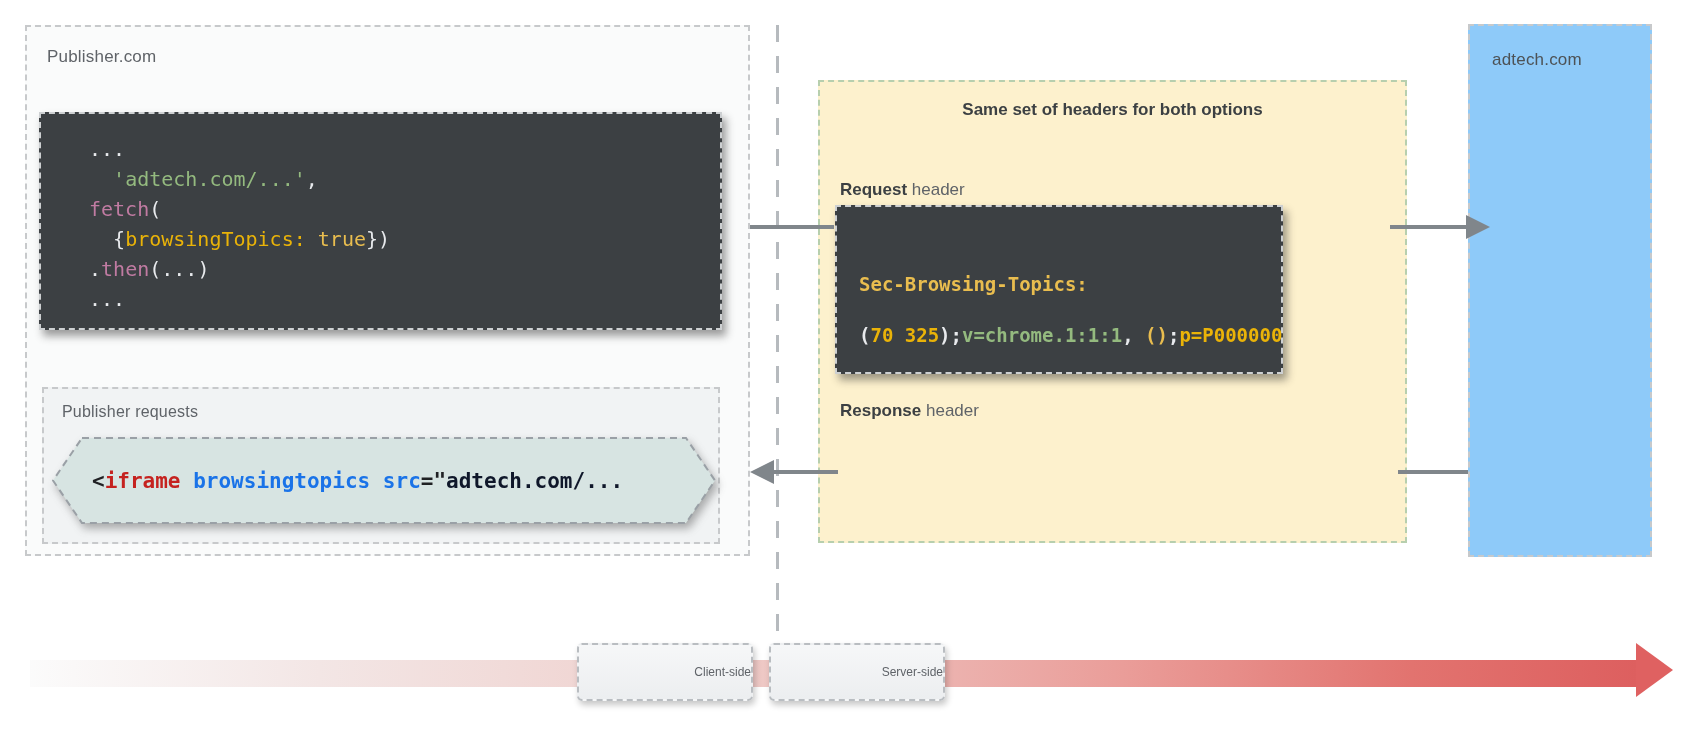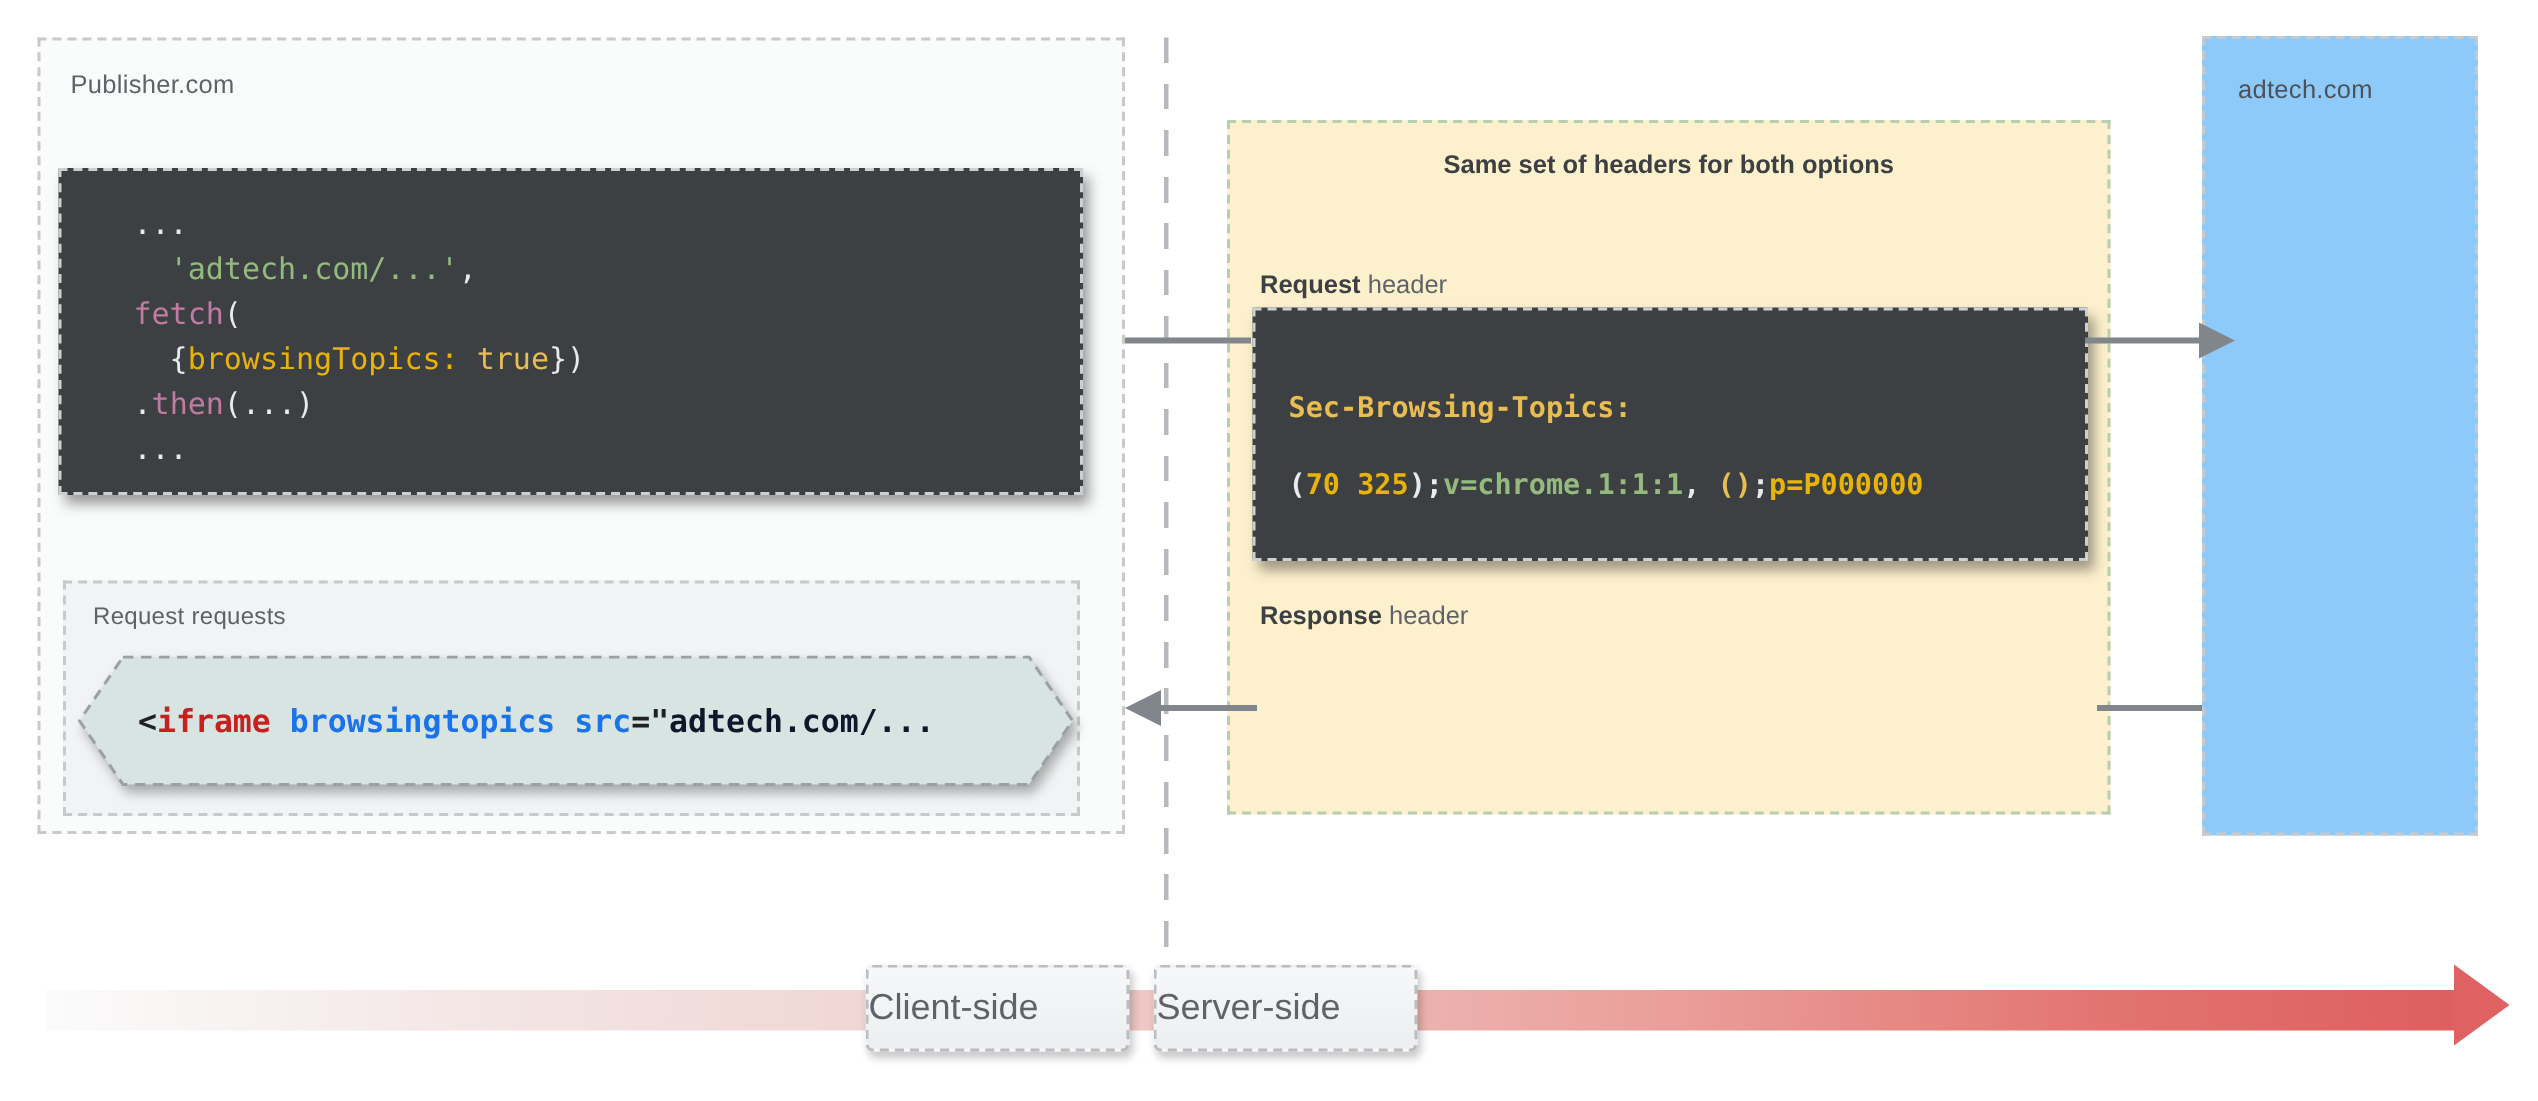--- a/index.html
+++ b/index.html
@@ -45,21 +45,21 @@
   
   .yellow-box{position:absolute;left:818px;top:80px;width:589px;height:463px;
     background:var(--panel-yellow);border:2px dashed #b7cfae}
   .yellow-title{position:absolute;left:0;top:18px;width:100%;text-align:center;
     font-size:17px;font-weight:bold;color:var(--label-dark)}
   .hdr-label{position:absolute;left:20px;font-size:17px;color:var(--label-gray)}
   .hdr-label b{color:var(--label-dark)}
   .hdr-label.req{top:98px}
   .hdr-label.resp{top:319px}
 
-  .request-block{left:15px;top:123px;width:557px;height:169px;padding-top:40px}
+  .request-block{left:15px;top:123px;width:448px;height:169px;padding-top:52px}
   .request-block .code-line{font-size:19px;font-weight:bold;line-height:51px;padding-left:22px}
 
   .response-block{left:19px;top:362px;width:561px;height:56px}
   .response-block .code-line{display:flex;align-items:center;height:100%;
     padding-left:22px;font-size:19px;font-weight:bold}
 
   
   .tk-w{color:#e8eaed}
   .tk-pink{color:#c07ba2}
   .tk-green{color:#94ba7f}
@@ -92,22 +92,22 @@
 
   
   .timeline-bar{position:absolute;left:30px;top:660px;width:1607px;height:27px;
     background:linear-gradient(to right,rgba(240,240,240,.25) 0%,#f3e6e5 18%,
       #efcfcc 42%,#ea9d99 68%,#e2736f 86%,var(--timeline-red) 100%)}
   .timeline-head{position:absolute;left:1636px;top:643px;width:0;height:0;
     border-top:27px solid transparent;border-bottom:27px solid transparent;
     border-left:37px solid #df6161}
   .side-box{position:absolute;top:643px;width:176px;height:58px;
     background:linear-gradient(#f6f7f8,#eceef0);border:2px dashed #b9bdc1;border-radius:5px;
-    box-shadow:2px 4px 6px rgba(0,0,0,.22);display:flex;align-items:center;justify-content:flex-start;
-    font-size:24px;color:var(--label-gray)}
+    box-shadow:2px 4px 6px rgba(0,0,0,.22);display:flex;align-items:center;justify-content:flex-end;
+    font-size:12px;color:var(--label-gray)}
   .side-box.client{left:577px}
   .side-box.server{left:769px}
 </style>
 </head>
 <body>
 
 <div class="canvas">
 
   <div class="publisher-box">
     <div class="panel-label">Publisher.com</div>
@@ -115,21 +115,21 @@
     <div class="code-block fetch-block">
       <div class="code-line"><span class="tk-w">...</span></div>
       <div class="code-line"><span class="tk-w">  </span><span class="tk-green">'adtech.com/...'</span><span class="tk-w">,</span></div>
       <div class="code-line"><span class="tk-pink">fetch</span><span class="tk-w">(</span></div>
       <div class="code-line"><span class="tk-w">  {</span><span class="tk-blue">browsingTopics:</span><span class="tk-w"> </span><span class="tk-yellow">true</span><span class="tk-w">})</span></div>
       <div class="code-line"><span class="tk-w">.</span><span class="tk-pink">then</span><span class="tk-w">(...)</span></div>
       <div class="code-line"><span class="tk-w">...</span></div>
     </div>
 
     <div class="doc-box">
-      <div class="panel-label">Request requests</div>
+      <div class="panel-label">Publisher requests</div>
       <div class="hex-wrap">
         <svg width="664" height="87" viewBox="0 0 664 87">
           <polygon points="30,1 634,1 663,43.5 634,86 30,86 1,43.5" fill="#d7e4e2" stroke="#9aa0a6" stroke-width="2" stroke-dasharray="7 5"></polygon>
         </svg>
         <div class="hex-code code-line"><span class="tk-dark">&lt;</span><span class="tk-tag">iframe</span><span class="tk-dark"> </span><span class="tk-attr">browsingtopics</span><span class="tk-dark"> </span><span class="tk-attr">src</span><span class="tk-dark">="</span><span class="tk-str">adtech.com/...</span></div>
       </div>
     </div>
   </div>
 
   <div class="v-separator"></div>

